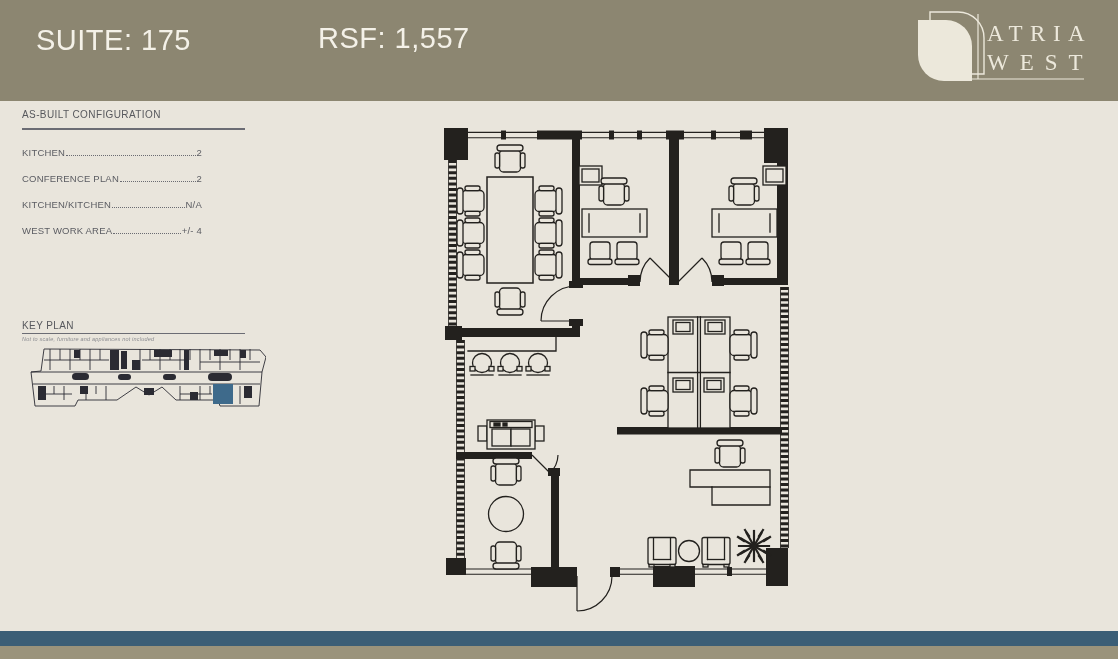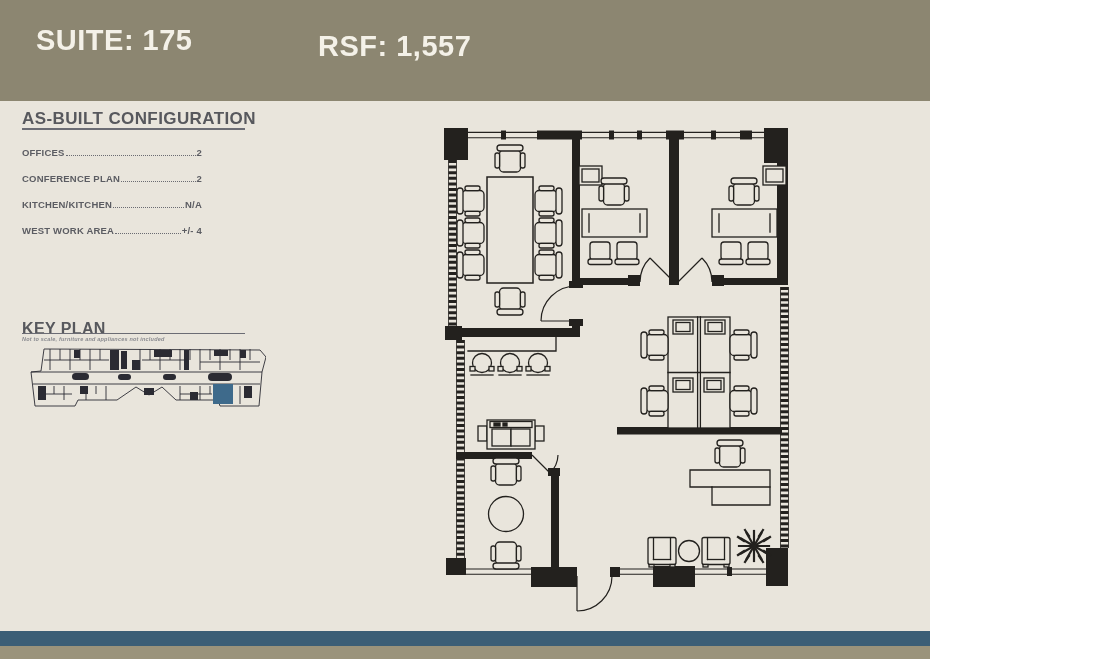--- a/index.html
+++ b/index.html
@@ -1,54 +1,64 @@
 <!DOCTYPE html>
 <html><head>
 <meta charset="utf-8">
 <style>
   html,body{margin:0;padding:0;}
-  .page{position:relative;width:930px;height:659px;background:#e9e5dc;overflow:hidden;
-        font-family:"Liberation Sans",sans-serif;font-weight:bold;}
+  .page{position:relative;width:1118px;height:659px;background:#e9e5dc;overflow:hidden;
+        font-family:"Liberation Sans",sans-serif;}
   
   .hdr{position:absolute;left:0;top:0;width:1118px;height:101px;background:#8c8671;}
   .hdr .suite{position:absolute;left:36px;top:24px;font-size:29px;color:#f4f1e8;letter-spacing:.5px;}
-  .hdr .rsf{position:absolute;left:318px;top:22px;font-size:29px;color:#f4f1e8;letter-spacing:.5px;margin-top:8px;}
+  .hdr .rsf{position:absolute;left:318px;top:22px;font-size:29px;color:#f4f1e8;letter-spacing:.5px;}
   .logo{position:absolute;left:916px;top:8px;width:170px;height:86px;}
   
-  .sb-title{position:absolute;left:22px;top:109px;font-size:17px;color:#57585d;letter-spacing:.4px;}
+  .sb-title{position:absolute;left:22px;top:109px;font-size:10px;color:#57585d;letter-spacing:.4px;}
   .sb-rule{position:absolute;left:22px;top:128px;width:223px;height:2px;background:#6b6c74;}
   .cfg{position:absolute;left:22px;top:147px;width:180px;}
   .cfg-row{display:flex;align-items:baseline;font-size:9.5px;color:#5b5c62;height:13px;margin-bottom:13px;letter-spacing:.2px;}
   .cfg-row .dots{flex:1;border-bottom:1.5px dotted #6a6b72;margin:0 1px 2px 1px;}
-  .kp-title{position:absolute;left:22px;top:320px;font-size:16px;color:#57585d;letter-spacing:.4px;text-align:right;}
+  .kp-title{position:absolute;left:22px;top:320px;font-size:10px;color:#57585d;letter-spacing:.4px;text-align:right;}
   .kp-rule{position:absolute;left:22px;top:333px;width:223px;height:1px;background:#6b6c74;}
   .kp-note{position:absolute;left:22px;top:336px;font-size:5.5px;font-style:italic;color:#8a8b90;letter-spacing:.2px;}
   .kp-svg{position:absolute;left:14px;top:346px;}
   
   .fp-svg{position:absolute;left:430px;top:110px;}
   
   .bar-blue{position:absolute;left:0;top:631px;width:1118px;height:15px;background:#3b5e76;}
   .bar-tan{position:absolute;left:0;top:646px;width:1118px;height:13px;background:#9a937b;}
 </style>
 </head>
 <body>
 
 <div class="page">
 
   <div class="hdr">
     <div class="suite">SUITE: 175</div>
     <div class="rsf">RSF: 1,557</div>
+    <div class="logo">
+      <svg width="170" height="86" viewBox="0 0 170 86">
+        <path d="M14 4 h28 a26 26 0 0 1 26 26 v36 h-28 a26 26 0 0 1 -26 -26 z" fill="none" stroke="#ece8db" stroke-width="1.4"></path>
+        <path d="M2 12 h28 a26 26 0 0 1 26 26 v35 h-28 a26 26 0 0 1 -26 -26 z" fill="#ece8db"></path>
+        <line x1="62" y1="6" x2="62" y2="71" stroke="#ece8db" stroke-width="1.2"></line>
+        <line x1="56" y1="71" x2="168" y2="71" stroke="#ece8db" stroke-width="1.2"></line>
+        <text x="71" y="33" font-family="Liberation Serif, serif" font-size="23" letter-spacing="7.5" fill="#ece8db">ATRIA</text>
+        <text x="71" y="62" font-family="Liberation Serif, serif" font-size="23" letter-spacing="11" fill="#ece8db">WEST</text>
+      </svg>
+    </div>
   </div>
 
   <div class="sb-title">AS-BUILT CONFIGURATION</div>
   <div class="sb-rule"></div>
 
   <div class="cfg">
     <div class="cfg-row">
-      <span>OFFICES</span>
+      <span>KITCHEN</span>
       <span class="dots"></span>
       <span>2</span>
     </div>
     <div class="cfg-row">
       <span>CONFERENCE PLAN</span>
       <span class="dots"></span>
       <span>2</span>
     </div>
     <div class="cfg-row">
       <span>KITCHEN/KITCHEN</span>

